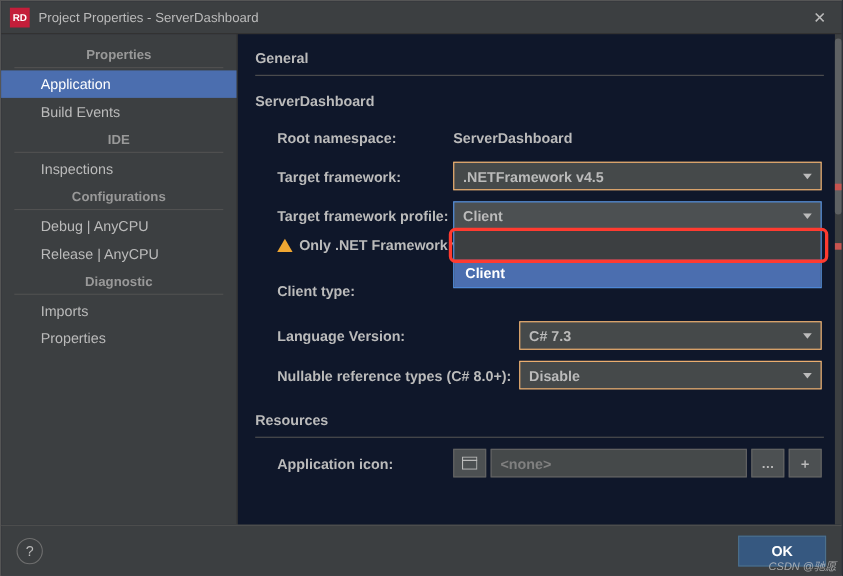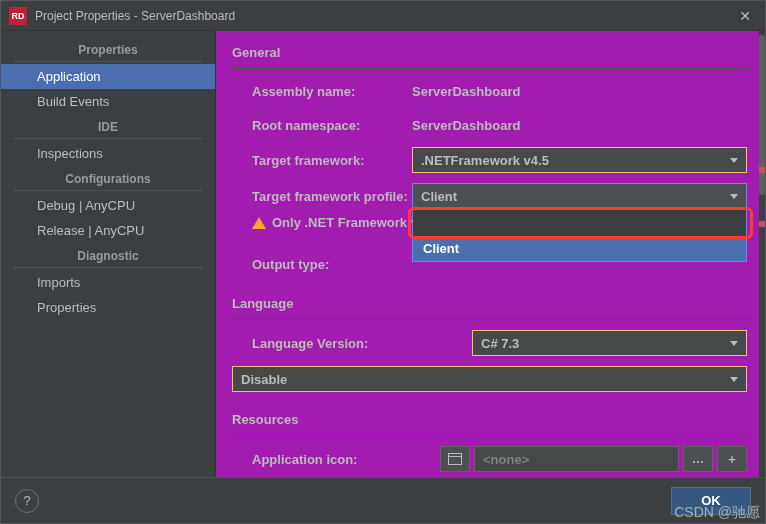--- a/index.html
+++ b/index.html
@@ -1,17 +1,17 @@
 <!DOCTYPE html>
 <html><head>
 <meta charset="utf-8">
 <style>
 * { box-sizing: border-box; margin: 0; padding: 0; font-family: "Segoe UI", Arial, sans-serif; }
 body { background: #2b2b2b; width: 766px; height: 524px; overflow: hidden; position: relative; }
-.window { width: 766px; height: 524px; background: #a21caf; display: flex; flex-direction: column; border: 1px solid #555; }
+.window { width: 766px; height: 524px; background: #0f172a; display: flex; flex-direction: column; border: 1px solid #555; }
 .titlebar { height: 30px; background: #3c3f41; display: flex; align-items: center; padding: 0 8px; border-bottom: 1px solid #323232; }
 .titlebar .icon-box { width: 18px; height: 18px; background: #c41e3a; color: #fff; font-size: 9px; font-weight: bold; display: flex; align-items: center; justify-content: center; margin-right: 8px; }
 .titlebar .title { color: #bbb; font-size: 12px; flex: 1; }
 .titlebar .close { color: #bbb; font-size: 14px; padding: 0 6px; cursor: pointer; }
 .body { flex: 1; display: flex; min-height: 0; }
 .sidebar { width: 215px; background: #3c3f41; padding-top: 6px; border-right: 1px solid #323232; }
 .cat-header { color: #999; font-size: 12px; font-weight: bold; text-align: center; padding: 6px 0 4px; border-bottom: 1px solid #515151; margin: 0 12px 2px; }
 .nav-item { color: #bbb; font-size: 13px; padding: 5px 0 5px 36px; cursor: pointer; }
 .nav-item.selected { background: #4b6eaf; color: #fff; }
 .content-wrap { flex: 1; display: flex; min-height: 0; }
@@ -28,29 +28,29 @@
 .dropdown { background: #45494a; border: 1px solid #fdba74; height: 26px; display: flex; align-items: center; padding: 0 8px; color: #bbb; font-size: 13px; position: relative; cursor: pointer; }
 .dropdown.focused { border: 1px solid #5394ec; background: #4c5052; }
 .dropdown .arrow { margin-left: auto; width: 0; height: 0; border-left: 4px solid transparent; border-right: 4px solid transparent; border-top: 5px solid #bbb; }
 .warn-row { display: flex; align-items: center; padding-left: 20px; margin-top: -4px; margin-bottom: 8px; }
 .warn-icon { width: 0; height: 0; border-left: 7px solid transparent; border-right: 7px solid transparent; border-bottom: 12px solid #f0a732; margin-right: 6px; position: relative; }
 .warn-text { color: #bbb; font-size: 13px; }
 .dd-panel { position: absolute; top: 26px; left: 0; right: 0; background: #3c3f41; border: 1px solid #5394ec; z-index: 10; }
 .dd-panel .opt-empty { height: 26px; }
 .dd-panel .opt { padding: 5px 10px; color: #fff; font-size: 13px; background: #4b6eaf; }
 .red-highlight { position: absolute; border: 3px solid #ff3b30; border-radius: 6px; pointer-events: none; z-index: 20; }
-.icon-field { display: flex; gap: 4px; margin-left: 28px; }
+.icon-field { display: flex; gap: 4px; }
 .icon-btn { width: 30px; height: 26px; background: #4c5052; border: 1px solid #646464; display: flex; align-items: center; justify-content: center; color: #bbb; font-size: 12px; cursor: pointer; }
 .icon-input { flex: 1; background: #45494a; border: 1px solid #646464; height: 26px; padding: 0 8px; color: #808080; font-size: 13px; display: flex; align-items: center; }
 .footer { height: 46px; border-top: 1px solid #515151; display: flex; align-items: center; padding: 0 14px; background: #3c3f41; }
 .help-btn { width: 24px; height: 24px; border: 1px solid #6e6e6e; border-radius: 50%; color: #bbb; display: flex; align-items: center; justify-content: center; font-size: 13px; cursor: pointer; }
 .spacer { flex: 1; }
 .btn { min-width: 80px; height: 28px; border: 1px solid #5e6060; background: #4c5052; color: #bbb; font-size: 13px; margin-left: 8px; cursor: pointer; display: flex; align-items: center; justify-content: center; }
 .btn.primary { background: #365880; border: 1px solid #4c708c; color: #fff; font-weight: bold; margin-left: 48px; }
-.watermark { position: absolute; right: 6px; bottom: 2px; color: #d0d0d0; font-size: 14px; opacity: 0.7; z-index: 50; }
+.watermark { position: absolute; right: 6px; bottom: 2px; color: #d0d0d0; font-size: 10px; opacity: 0.7; z-index: 50; font-style: italic; }
 </style>
 </head>
 <body>
 
 <div class="window">
   <div class="titlebar">
     <div class="icon-box">RD</div>
     <div class="title">Project Properties - ServerDashboard</div>
     <div class="close">✕</div>
   </div>
@@ -70,21 +70,20 @@
       <div class="nav-item">Properties</div>
     </div>
 
     <div class="content-wrap">
       <div class="content">
 
         <div class="section">
           <div class="section-title">General</div>
 
           <div class="row">
-            <div class="label">Assembly name:</div>
             <div class="field text-value">ServerDashboard</div>
           </div>
 
           <div class="row">
             <div class="label">Root namespace:</div>
             <div class="field text-value">ServerDashboard</div>
           </div>
 
           <div class="row">
             <div class="label">Target framework:</div>
@@ -110,37 +109,37 @@
               <div class="red-highlight" style="top:24px; left:-4px; right:-6px; height:32px;"></div>
             </div>
           </div>
 
           <div class="warn-row">
             <div class="warn-icon"></div>
             <div class="warn-text">Only .NET Framework v3</div>
           </div>
 
           <div class="row" style="margin-top:22px;">
-            <div class="label">Output type:</div>
+            <div class="label">Client type:</div>
             <div class="field"></div>
           </div>
         </div>
 
         <div class="section">
-          <div class="section-title">Language</div>
           <div class="row">
             <div class="label" style="width:240px;">Language Version:</div>
             <div class="field">
               <div class="dropdown">
                 <span>C# 7.3</span>
                 <span class="arrow"></span>
               </div>
             </div>
           </div>
           <div class="row">
+            <div class="label" style="width:240px;">Nullable reference types (C# 8.0+):</div>
             <div class="field">
               <div class="dropdown">
                 <span>Disable</span>
                 <span class="arrow"></span>
               </div>
             </div>
           </div>
         </div>
 
         <div class="section">

